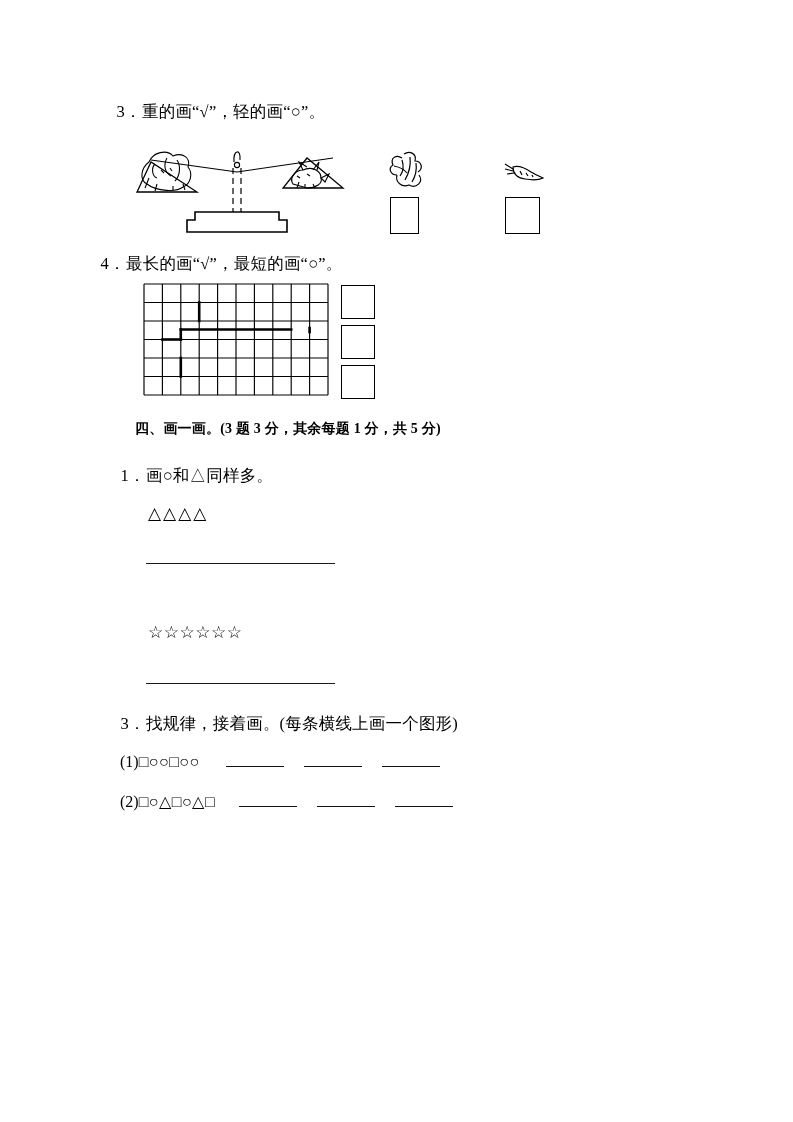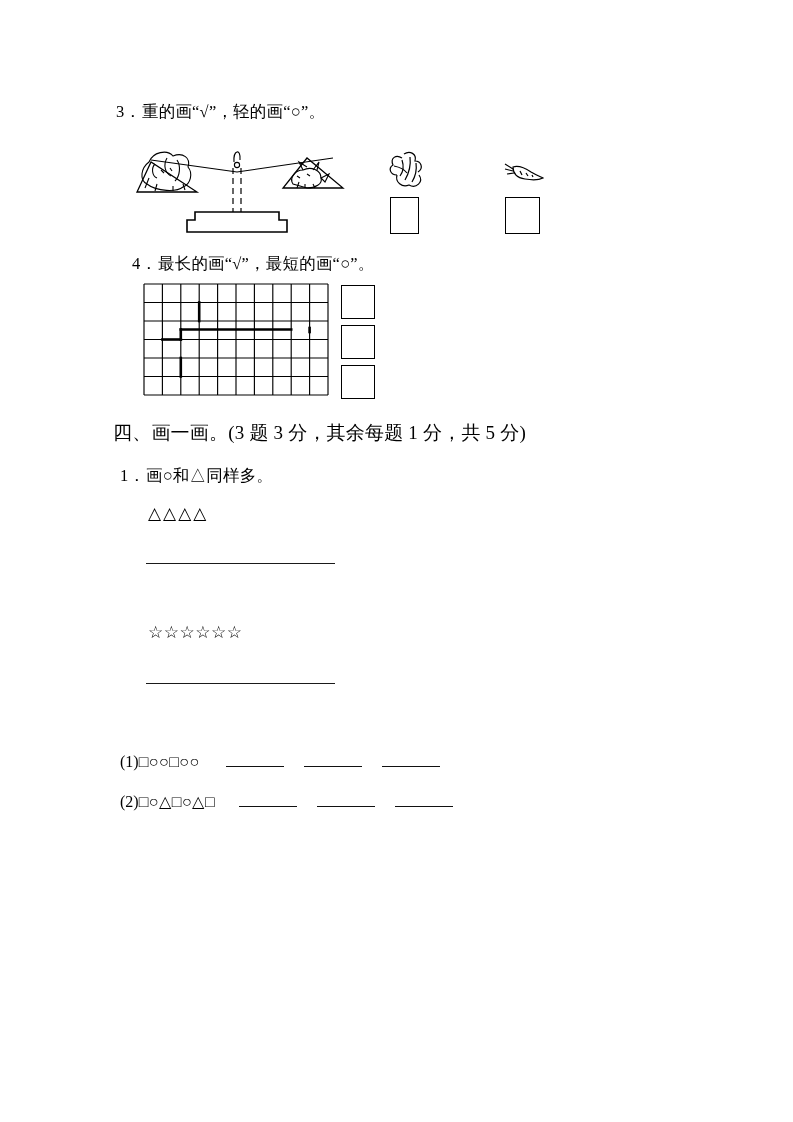--- a/index.html
+++ b/index.html
@@ -13,39 +13,41 @@
     position: relative;
     font-family: "Liberation Serif", "DejaVu Serif", serif;
     color: #000000;
     overflow: hidden;
   }
   .page {
     position: absolute;
     left: 0; top: 0;
     width: 793px;
     height: 1122px;
+    text-align: center;
   }
   .abs { position: absolute; }
 
   
   .qline {
     font-size: 16.5px;
     line-height: 1.4;
     white-space: nowrap;
     letter-spacing: 0.2px;
   }
   .qnum {
     display: inline-block;
     min-width: 26px;
   }
   .section-head {
-    font-size: 19px;
-    font-weight: normal;
+    font-size: 14px;
+    font-weight: bold;
     white-space: nowrap;
     letter-spacing: 0.2px;
+    margin-left: 22px;
   }
   .shaperow {
     font-size: 17px;
     white-space: nowrap;
     letter-spacing: 2px;
   }
   .shaperow.tight { letter-spacing: 0.5px; }
   .patrow {
     font-size: 16px;
     white-space: nowrap;
@@ -141,21 +143,21 @@
       <g fill="none" stroke="#000" stroke-width="1.2">
         <path d="M2 4 L10 9 M2 9 L10 11 M4 14 L11 13"></path>
         <path d="M10 7 C16 5, 22 8, 28 12 C33 15, 38 17, 40 18
                  C36 20, 28 20, 22 19 C15 18, 10 14, 10 7 Z"></path>
         <path d="M17 11 L19 15 M23 13 L25 16 M29 15 L30 17"></path>
       </g>
     </svg>
   </div>
   <div class="abs ansbox" style="left:505px; top:197px; width:35px; height:37px;"></div>
 
-  <div class="abs qline" style="left:132px; top:252px;">
+  <div class="abs qline" style="left:100px; top:252px;">
     <span class="qnum">4．</span><span>最长的画“√”，最短的画“○”。</span>
   </div>
 
   <div class="abs gridwrap" style="left:143px; top:283px;">
     <svg width="186" height="113" viewBox="0 0 186 113">
       <g stroke="#000" stroke-width="1.15" fill="none">
 
         <line x1="1" y1="1" x2="1" y2="112"></line>
         <line x1="19.4" y1="1" x2="19.4" y2="112"></line>
         <line x1="37.8" y1="1" x2="37.8" y2="112"></line>
@@ -200,20 +202,23 @@
 
   <div class="abs qline" style="left:120px; top:464px;font-family:Liberation Serif, serif;">
     <span class="qnum">1．</span><span>画○和△同样多。</span>
   </div>
   <div class="abs shaperow" style="left:148px; top:503px;">△△△△</div>
   <div class="abs ansline" style="left:146px; top:563px; width:189px;"></div>
 
   <div class="abs shaperow tight" style="left:148px; top:622px;">☆☆☆☆☆☆</div>
   <div class="abs ansline" style="left:146px; top:683px; width:189px;"></div>
 
+  <div class="abs qline" style="left:120px; top:712px;">
+    <span class="qnum">3．</span><span>找规律，接着画。(每条横线上画一个图形)</span>
+  </div>
 
   <div class="abs patrow" style="left:120px; top:752px;">
     <span>(1)</span><span class="shapes">□○○□○○</span>
     <span class="blank" style="width:58px; margin-left:22px;"></span>
     <span class="blank" style="width:58px; margin-left:16px;"></span>
     <span class="blank" style="width:58px; margin-left:16px;"></span>
   </div>
 
   <div class="abs patrow" style="left:120px; top:792px;">
     <span>(2)</span><span class="shapes">□○△□○△□</span>

